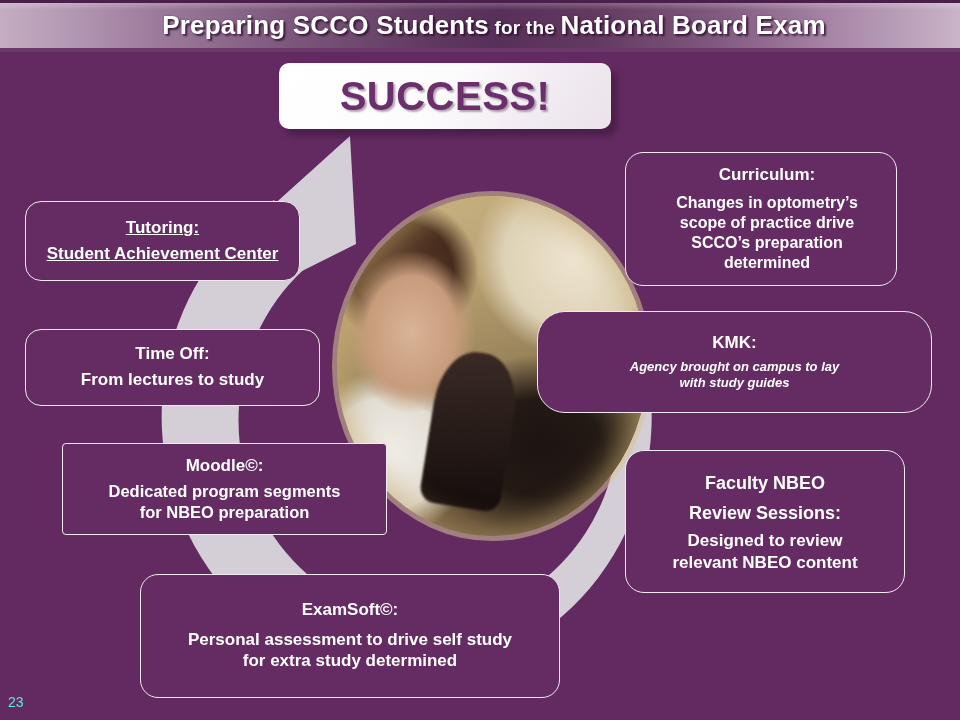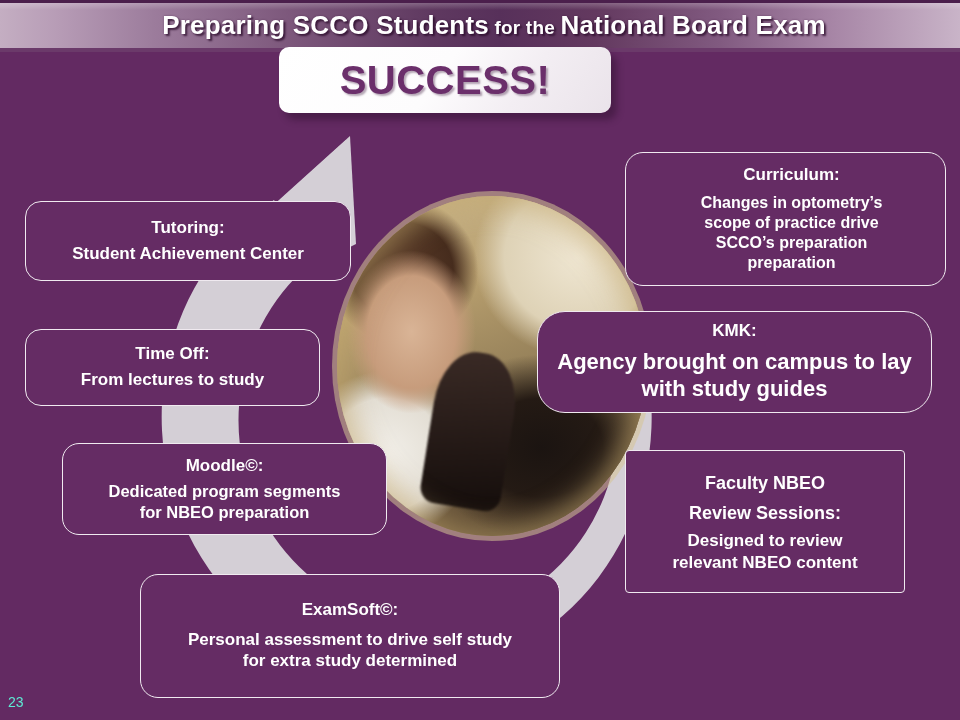--- a/index.html
+++ b/index.html
@@ -94,51 +94,51 @@
     text-align:center;
     display:flex;flex-direction:column;justify-content:center;
     z-index:4;
     padding:6px 10px;
   }
   .box .hdr{font-size:17px;line-height:1.22;margin-bottom:6px;}
   .box .bdy{font-size:16px;line-height:1.2;}
   .box .bdy div{white-space:nowrap;}
 
   
-  #box-curriculum{left:625px;top:152px;width:321px;height:134px;border-radius:18px;padding-left:22px;}
+  #box-curriculum{left:625px;top:152px;width:272px;height:134px;border-radius:18px;padding-left:22px;}
   #box-curriculum .hdr{font-size:17px;margin-bottom:7px;}
   #box-curriculum .bdy{font-size:16px;line-height:1.24;}
 
   #box-kmk{left:537px;top:311px;width:395px;height:102px;border-radius:28px;}
   #box-kmk .hdr{font-size:17px;margin-bottom:6px;}
-  #box-kmk .bdy{font-size:22px;line-height:1.24;}
-
-  #box-faculty{left:625px;top:450px;width:280px;height:143px;border-radius:4px;}
+  #box-kmk .bdy{font-size:13px;line-height:1.24;font-style:italic;}
+
+  #box-faculty{left:625px;top:450px;width:280px;height:143px;border-radius:19px;}
   #box-faculty .hdr{font-size:18px;line-height:1.45;margin-bottom:4px;}
   #box-faculty .bdy{font-size:17px;line-height:1.26;}
 
   #box-examsoft{left:140px;top:574px;width:420px;height:124px;border-radius:18px;}
   #box-examsoft .hdr{font-size:17px;margin-bottom:8px;}
   #box-examsoft .bdy{font-size:17px;line-height:1.26;}
 
-  #box-moodle{left:62px;top:443px;width:325px;height:92px;border-radius:17px;}
+  #box-moodle{left:62px;top:443px;width:325px;height:92px;border-radius:4px;}
   #box-moodle .hdr{font-size:17px;margin-bottom:5px;}
   #box-moodle .bdy{font-size:16.5px;line-height:1.24;}
 
   #box-timeoff{left:25px;top:329px;width:295px;height:77px;border-radius:16px;}
   #box-timeoff .hdr{font-size:17px;margin-bottom:5px;}
   #box-timeoff .bdy{font-size:17px;}
 
-  #box-tutoring{left:25px;top:201px;width:326px;height:80px;border-radius:16px;}
+  #box-tutoring{left:25px;top:201px;width:275px;height:80px;border-radius:16px;text-decoration:underline;}
   #box-tutoring .hdr{font-size:17px;margin-bottom:5px;}
   #box-tutoring .bdy{font-size:17px;}
 
   
   #success-box{
-    position:absolute;left:279px;top:47px;width:332px;height:66px;
+    position:absolute;left:279px;top:63px;width:332px;height:66px;
     background:linear-gradient(125deg,#ffffff 0%,#fdfcfd 48%,#f3eef3 72%,#eae3ea 100%);
     border-radius:10px;
     display:flex;align-items:center;justify-content:center;
     z-index:6;
     box-shadow:6px 7px 7px rgba(35,10,35,.38);
   }
   #success-text{
     color:#6b2f6b;
     font-weight:bold;
     font-size:40px;
@@ -185,21 +185,21 @@
   <div id="success-box">
     <div id="success-text">SUCCESS!</div>
   </div>
 
   <div class="box" id="box-curriculum">
     <div class="hdr">Curriculum:</div>
     <div class="bdy">
       <div>Changes in optometry’s</div>
       <div>scope of practice drive</div>
       <div>SCCO’s preparation</div>
-      <div>preparation</div>
+      <div>determined</div>
     </div>
   </div>
 
   <div class="box" id="box-kmk">
     <div class="hdr">KMK:</div>
     <div class="bdy">
       <div>Agency brought on campus to lay</div>
       <div>with  study guides</div>
     </div>
   </div>

